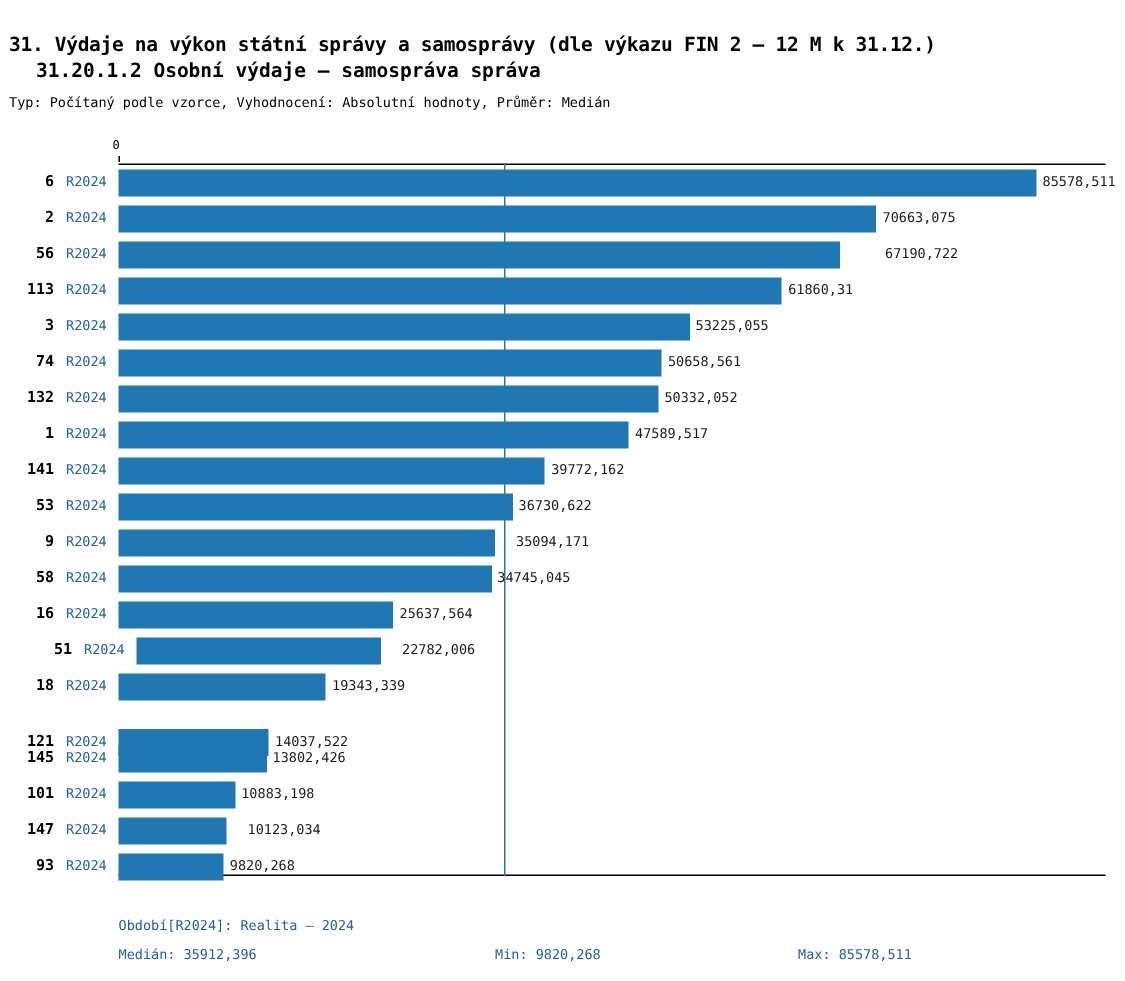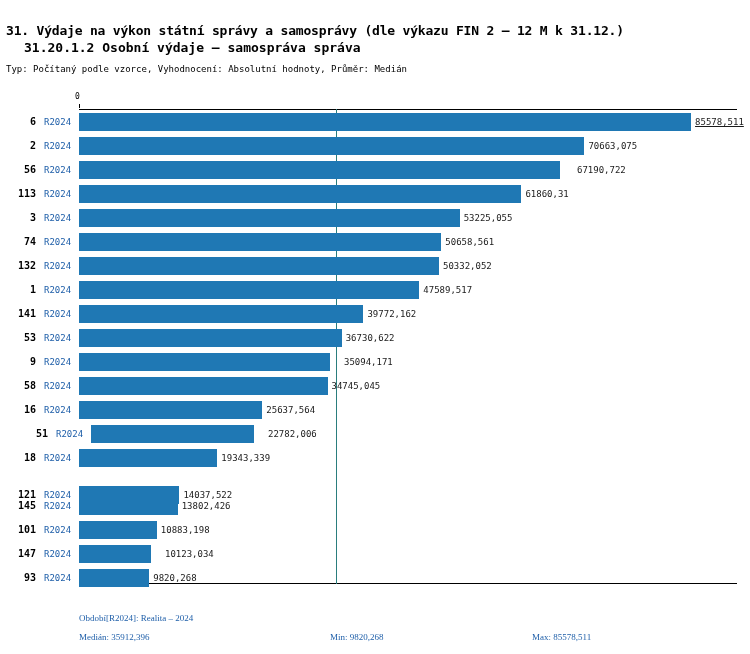--- a/index.html
+++ b/index.html
@@ -116,21 +116,20 @@
     font-size: 9px;
     color: #1a1a1a;
     line-height: 24px;
     white-space: nowrap;
   }
   .footer-text {
     position: absolute;
     font-size: 9px;
     color: #1f5fa9;
     white-space: nowrap;
-    font-family: Liberation Serif, serif;
   }
   #legend-period { left: 79px; top: 613px; }
   #footer-median { left: 79px; top: 632px; }
   #footer-min { left: 330px; top: 632px; }
   #footer-max { left: 532px; top: 632px; }
 </style>
 </head>
 <body>
 
 <div id="title">31. Výdaje na výkon státní správy a samosprávy (dle výkazu FIN 2 – 12 M k 31.12.)</div>
@@ -140,33 +139,33 @@
 <div id="plot">
   <div class="axis-top-label" id="axis-zero-label">0</div>
   <div id="axis-tick"></div>
   <div id="plot-frame"></div>
   <div id="median-line" style="left: 335.852px; background: rgb(42, 125, 125);"></div>
   <div id="bars-container">
       <div class="row" style="top: 18px;">
         <div class="row-index">6</div>
         <div class="row-cat">R2024</div>
         <div class="bar" style="width: 612.072px; background: rgb(31, 120, 180);"></div>
-        <div class="bar-value" style="left: 695.072px; text-decoration: underline;">85578,511</div>
+        <div class="bar-value" style="left: 695.072px;">85578,511</div>
       </div>
       <div class="row" style="top: 42px;">
         <div class="row-index">2</div>
         <div class="row-cat">R2024</div>
         <div class="bar" style="width: 505.395px; background: rgb(31, 120, 180);"></div>
         <div class="bar-value" style="left: 588.395px;">70663,075</div>
       </div>
       <div class="row" style="top: 66px;">
         <div class="row-index">56</div>
         <div class="row-cat">R2024</div>
         <div class="bar" style="width: 480.56px; background: rgb(31, 120, 180);"></div>
-        <div class="bar-value" style="left: 577px;">67190,722</div>
+        <div class="bar-value" style="left: 590px;">67190,722</div>
       </div>
       <div class="row" style="top: 90px;">
         <div class="row-index">113</div>
         <div class="row-cat">R2024</div>
         <div class="bar" style="width: 442.436px; background: rgb(31, 120, 180);"></div>
         <div class="bar-value" style="left: 525.436px;">61860,31</div>
       </div>
       <div class="row" style="top: 114px;">
         <div class="row-index">3</div>
         <div class="row-cat">R2024</div>

